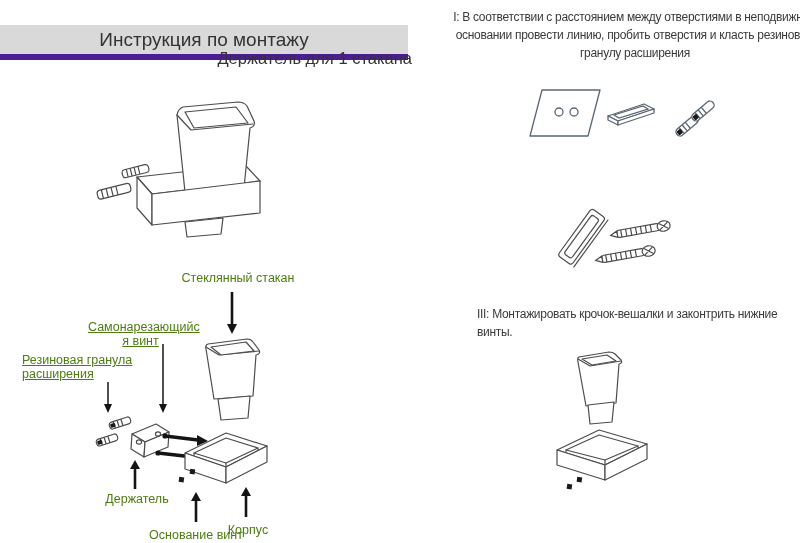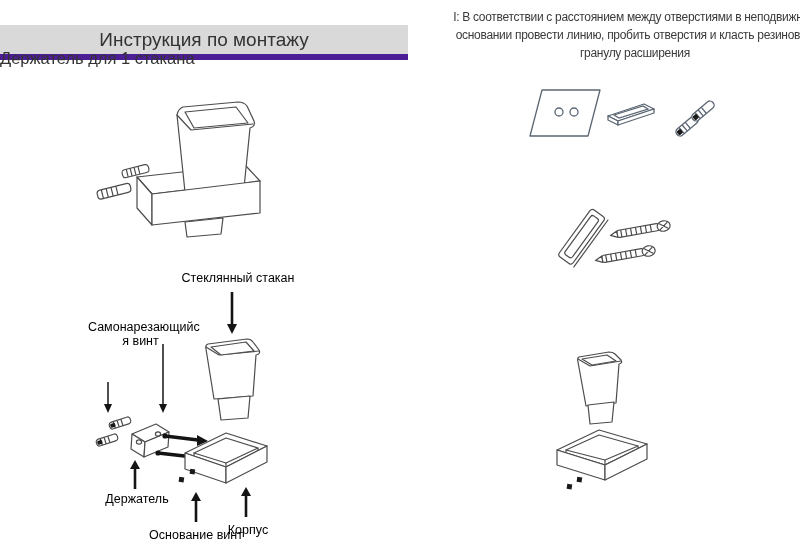--- a/index.html
+++ b/index.html
@@ -9,24 +9,24 @@
     --blueprint:#5b6673;
     --black:#141414;
   }
   *{margin:0;padding:0;box-sizing:border-box;}
   html,body{background:#fff;}
   .page{position:relative;width:800px;height:543px;background:#fff;overflow:hidden;
         font-family:"Liberation Sans",sans-serif;color:var(--text);}
   .header-bar{position:absolute;left:0;top:0;width:408px;height:35px;background:var(--header-bg);
         display:flex;align-items:center;justify-content:center;border-bottom:6px solid #4c1d95;margin-top:25px;}
   .title{font-size:19px;color:#333;}
-  .subtitle{position:absolute;left:0;top:49px;width:412px;text-align:left;font-size:16.5px;color:#333;}
+  .subtitle{position:absolute;left:0;top:49px;width:412px;text-align:right;font-size:16.5px;color:#333;}
   .abs{position:absolute;}
-  .lbl{position:absolute;font-size:12.5px;line-height:1.15;color:#000000;}
-  .preline{white-space:pre-line;}
+  .lbl{position:absolute;font-size:12.5px;line-height:1.15;color:#4d7c0f;}
+  .preline{white-space:pre-line;text-decoration:underline;}
   .center{text-align:center;}
   .step-text{position:absolute;font-size:12px;line-height:1.5;letter-spacing:-0.3px;color:#3a3a3a;}
   svg{display:block;}
   svg .ln{fill:none;stroke:var(--ink);stroke-width:1.2;stroke-linejoin:round;stroke-linecap:round;}
   svg .fw{fill:#fff;stroke:var(--ink);stroke-width:1.2;stroke-linejoin:round;}
   svg .bp{fill:#fff;stroke:var(--blueprint);stroke-width:1.3;stroke-linejoin:round;}
   svg .bpl{fill:none;stroke:var(--blueprint);stroke-width:1.3;stroke-linecap:round;}
   svg .ar{stroke:var(--black);fill:none;}
   svg .ah{fill:var(--black);stroke:none;}
   svg .blk{fill:#1a1a1a;stroke:none;}
@@ -150,20 +150,22 @@
       </g>
       <g>
         <line class="ar" x1="238" y1="252" x2="238" y2="230" style="stroke-width:2.6"></line>
         <polygon class="ah" points="233,231 243,231 238,222"></polygon>
       </g>
     </svg>
 
     <div class="lbl center" style="left:150px;top:6px;width:160px">Стеклянный стакан</div>
     <div class="lbl center preline" style="left:80px;top:55px;width:105px">Самонарезающийс
 я винт</div>
+    <div class="lbl preline" style="left:14px;top:88px;width:118px">Резиновая гранула
+расширения</div>
     <div class="lbl center" style="left:93px;top:227px;width:72px">Держатель</div>
     <div class="lbl center" style="left:138px;top:263px;width:100px">Основание винт</div>
     <div class="lbl center" style="left:211px;top:258px;width:58px">Корпус</div>
   </div>
 
   <p class="step-text center" style="left:450px;top:8px;width:370px;text-align:center">I: В соответствии с расстоянием между отверстиями в неподвижном
 основании провести линию, пробить отверстия и класть резиновую
 гранулу расширения</p>
 
   <svg class="abs" style="left:505px;top:84px" width="230" height="74" viewBox="0 0 230 74">
@@ -222,20 +224,22 @@
       <line class="ln" x1="-10" y1="-3.2" x2="-10" y2="3.2"></line>
         <line class="ln" x1="-5" y1="-3.2" x2="-5" y2="3.2"></line>
       <line class="ln" x1="0" y1="-3.2" x2="0" y2="3.2"></line>
         <line class="ln" x1="5" y1="-3.2" x2="5" y2="3.2"></line>
       <line class="ln" x1="10" y1="-3.2" x2="10" y2="3.2"></line>
       <ellipse class="fw" cx="23" cy="0" rx="6.5" ry="5.2"></ellipse>
       <path class="ln" d="M19,-3 L27,3 M27,-3 L19,3"></path>
     </g>
   </svg>
 
+  <p class="step-text" style="left:477px;top:305px;width:320px">III: Монтажировать крочок-вешалки и законтрить
+нижние винты.</p>
 
   <svg class="abs" style="left:545px;top:344px" width="120" height="162" viewBox="0 0 120 162">
     <g>
       <path class="fw" d="M34,13 L64,8 Q68,8 70,10 L76,16 Q78,19 74,20 L71,59 L41,62 L33,18 Q32,14 34,13 Z"></path>
       <path class="ln" d="M33,15 L45,22 L76,17"></path>
       <path class="fw" d="M37,15 L62,11 L71,17 L47,21 Z"></path>
       <path class="fw" d="M43,61 L69,58 L67,78 L45,80 Z"></path>
     </g>
     <g>
       <path class="fw" d="M12,106 L54,86 L102,100 L60,121 Z"></path>

